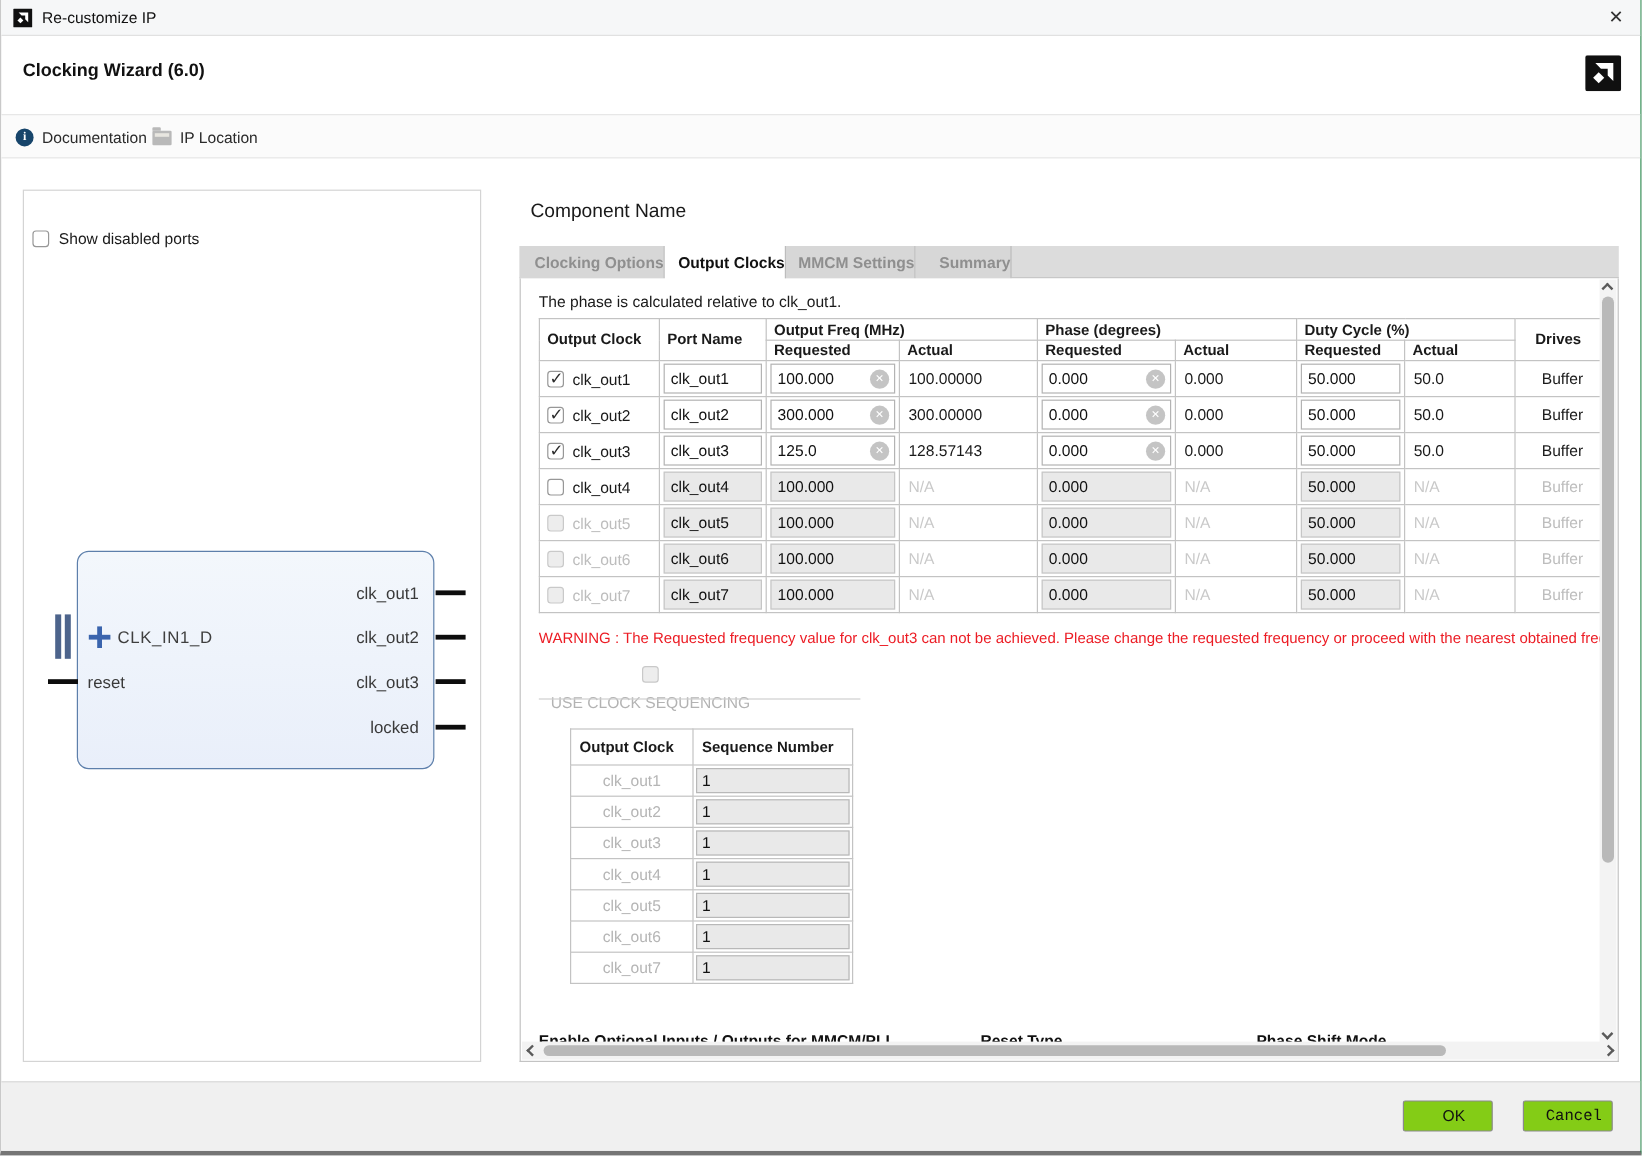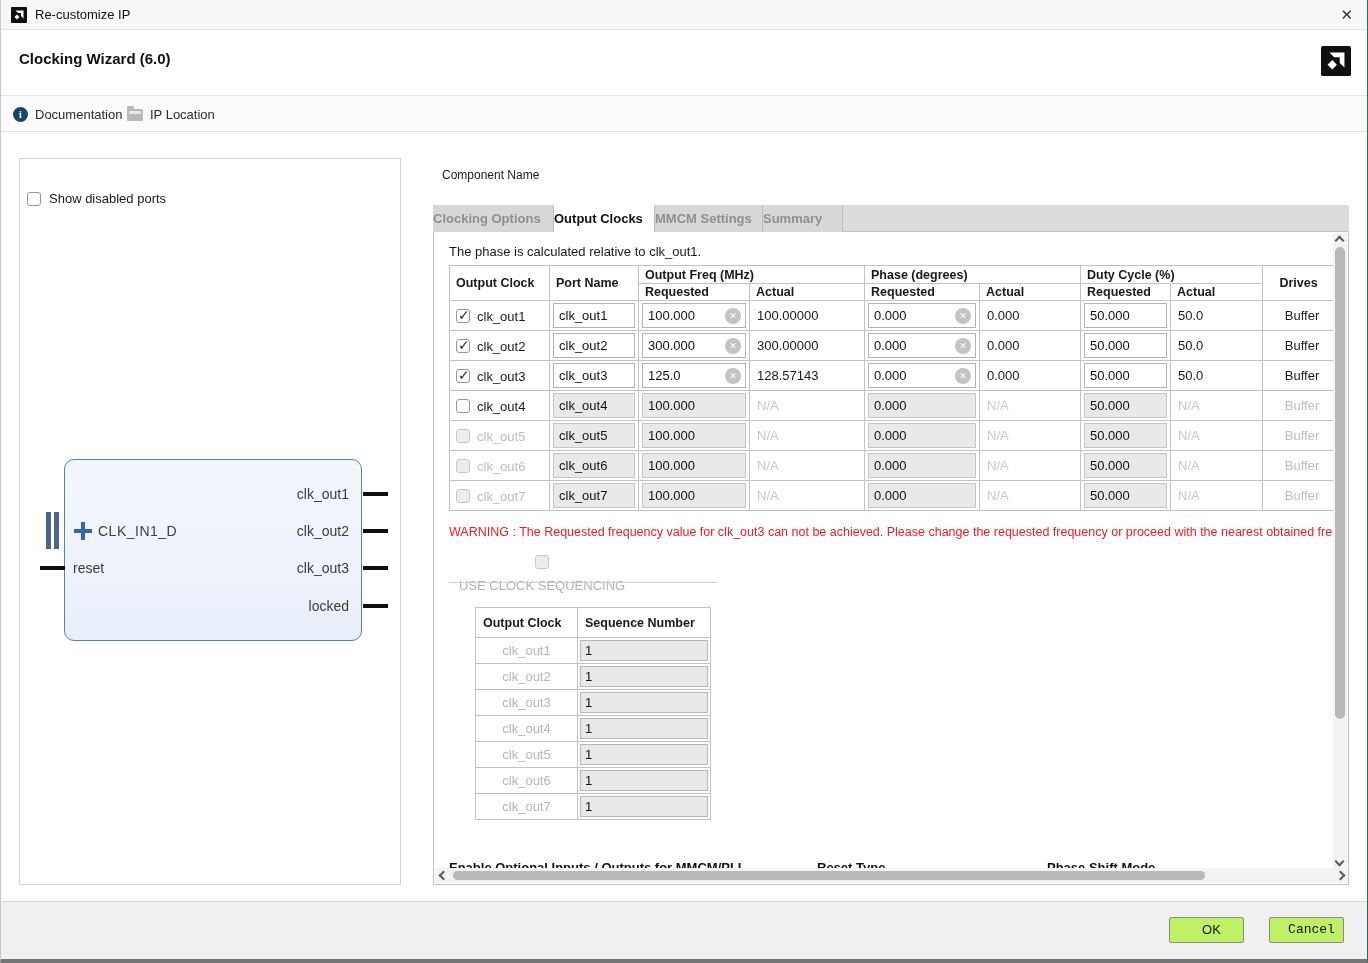--- a/index.html
+++ b/index.html
@@ -49,25 +49,25 @@
   #iface-bars i{position:absolute;top:0;width:5px;height:37px;background:#4d648c;}
   #iface-bars i:nth-child(1){left:0;}
   #iface-bars i:nth-child(2){left:8px;}
   #plus-ic{position:absolute;left:8px;top:61px;width:20px;height:20px;}
   #plus-ic::before{content:"";position:absolute;left:1px;top:8px;width:18px;height:4px;background:#3a64ad;}
   #plus-ic::after{content:"";position:absolute;left:8px;top:1px;width:4px;height:18px;background:#3a64ad;}
   #ifname{position:absolute;left:33px;top:61px;height:20px;line-height:20px;font-size:14px;color:#3f3f3f;letter-spacing:.5px;}
   #rstname{position:absolute;left:8px;top:98px;height:20px;line-height:20px;font-size:14px;color:#3a3a3a;}
   #rststub{position:absolute;left:-25px;top:106px;width:25px;height:4px;background:#0d0d0d;}
   
-  #comp-label{position:absolute;left:441px;top:168px;font-size:12px;color:#1a1a1a;}
+  #comp-label{position:absolute;left:441px;top:168px;font-size:16px;color:#1a1a1a;}
   #comp-input{position:absolute;left:546px;top:163px;width:792px;height:24px;background:#f0f0f0;border:1px solid #c6c6c6;padding:0 6px;font:13px "Liberation Sans","DejaVu Sans",sans-serif;color:#1a1a1a;}
   
   #rtabs{position:absolute;left:432px;top:205px;width:916px;height:27px;background:#dcdcdc;border-bottom:1px solid #c3c3c3;}
-  .rtab{position:absolute;top:0;height:27px;line-height:27px;text-align:left;font-weight:bold;color:#8f8f8f;background:#d7d7d7;border-right:1px solid #bdbdbd;cursor:pointer;}
+  .rtab{position:absolute;top:0;height:27px;line-height:27px;text-align:right;font-weight:bold;color:#8f8f8f;background:#d7d7d7;border-right:1px solid #bdbdbd;cursor:pointer;}
   .rtab.active{background:#fff;color:#111;height:28px;}
   #rt0{left:0;width:121px;}
   #rt1{left:121px;width:101px;}
   #rt2{left:222px;width:108px;}
   #rt3{left:330px;width:80px;}
   
   #panel{position:absolute;left:432px;top:232px;width:916px;height:653px;background:#fff;border:1px solid #c3c3c3;border-top:none;overflow:hidden;}
   #note{position:absolute;left:15px;top:12px;font-size:13px;color:#1a1a1a;}
   
   #octable{position:absolute;left:15px;top:33px;border-collapse:collapse;table-layout:fixed;width:885px;}
@@ -112,21 +112,21 @@
   #vthumb{position:absolute;left:2px;top:14px;width:10px;height:472px;background:#b9b9b9;border-radius:5px;}
   #hscroll{position:absolute;left:1px;bottom:1px;width:914px;height:15px;background:#f3f3f3;z-index:6;}
   #hthumb{position:absolute;left:18px;top:3px;width:752px;height:9px;background:#b9b9b9;border-radius:5px;}
   .chev{position:absolute;width:7px;height:7px;border-color:#5a5a5a;border-style:solid;border-width:0;cursor:pointer;}
   .c-up{border-left-width:2px;border-top-width:2px;transform:rotate(45deg);left:3px;top:4px;}
   .c-down{border-right-width:2px;border-bottom-width:2px;transform:rotate(45deg);left:3px;bottom:4px;}
   .c-left{border-left-width:2px;border-bottom-width:2px;transform:rotate(45deg);left:5px;top:4px;}
   .c-right{border-right-width:2px;border-top-width:2px;transform:rotate(45deg);right:5px;top:4px;}
   
   #footer{position:absolute;left:0;top:901px;width:100%;height:58px;background:#f0f0f0;border-top:1px solid #d9d9d9;}
-  .btn{position:absolute;top:15px;width:75px;height:26px;background:#bef264;border:1px solid #8a8a8a;border-radius:2px;font:13px "Liberation Sans","DejaVu Sans",sans-serif;color:#111;text-align:center;line-height:24px;cursor:pointer;padding-left:10px;}
+  .btn{position:absolute;top:15px;width:75px;height:26px;background:#84cc16;border:1px solid #8a8a8a;border-radius:2px;font:13px "Liberation Sans","DejaVu Sans",sans-serif;color:#111;text-align:center;line-height:24px;cursor:pointer;padding-left:10px;}
   #btn-ok{left:1168px;}
   #btn-cancel{left:1268px;font-family:Liberation Mono, monospace;}
   
   .xlogo{display:block;}
 </style>
 </head>
 <body>
 
 <div id="win">
 

